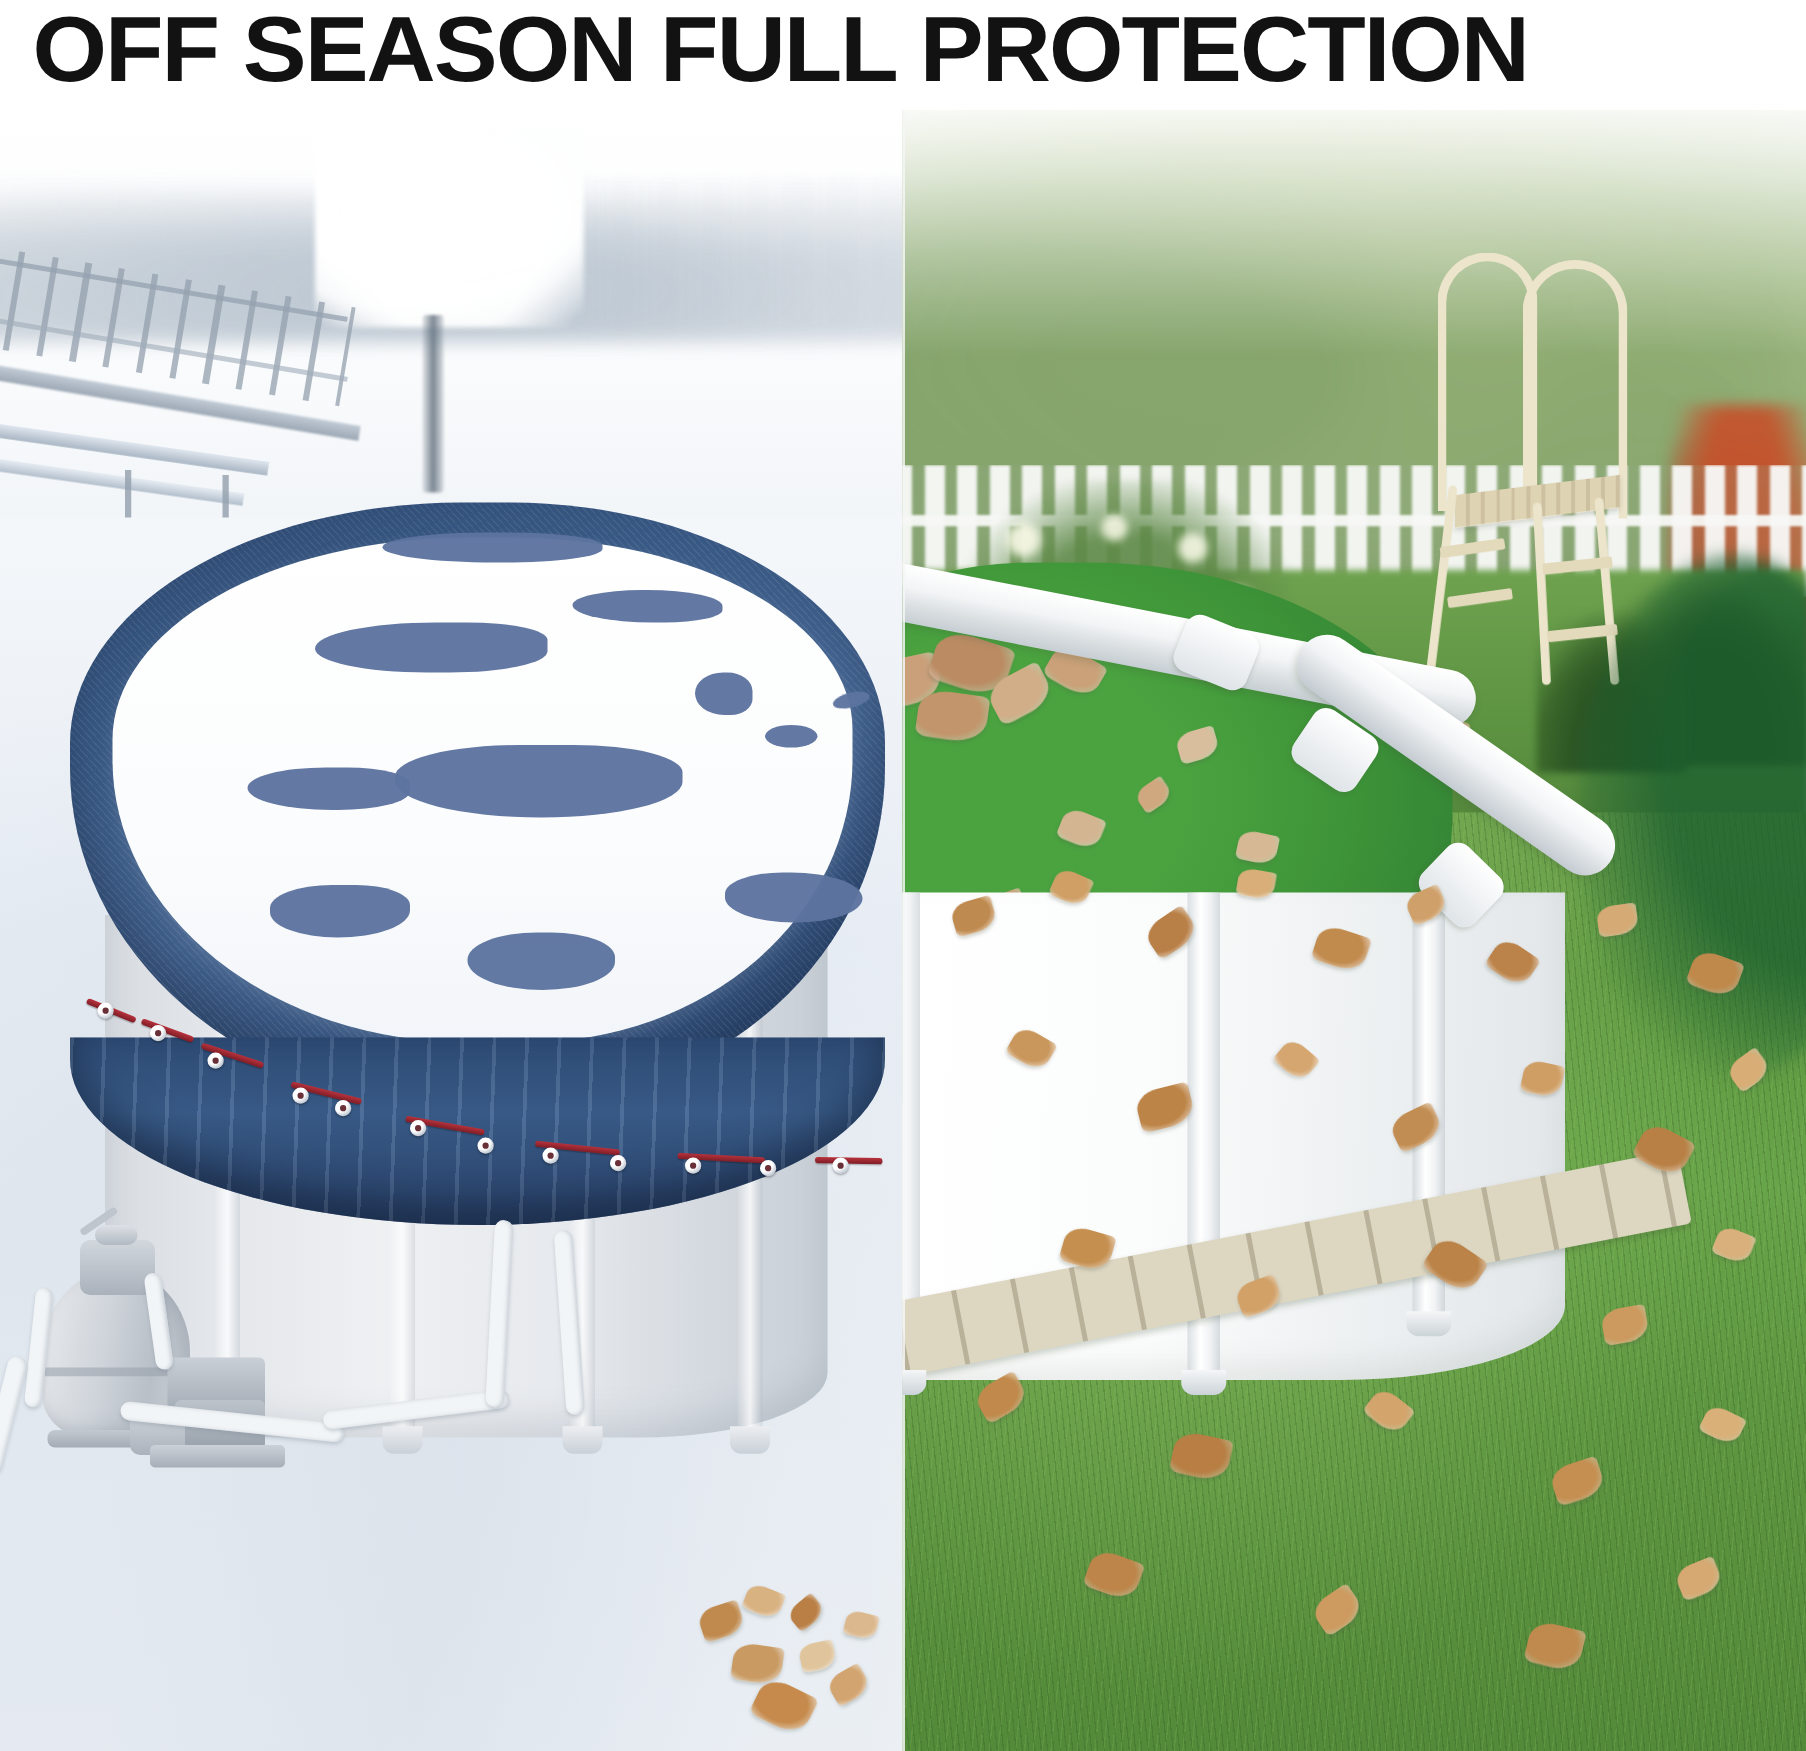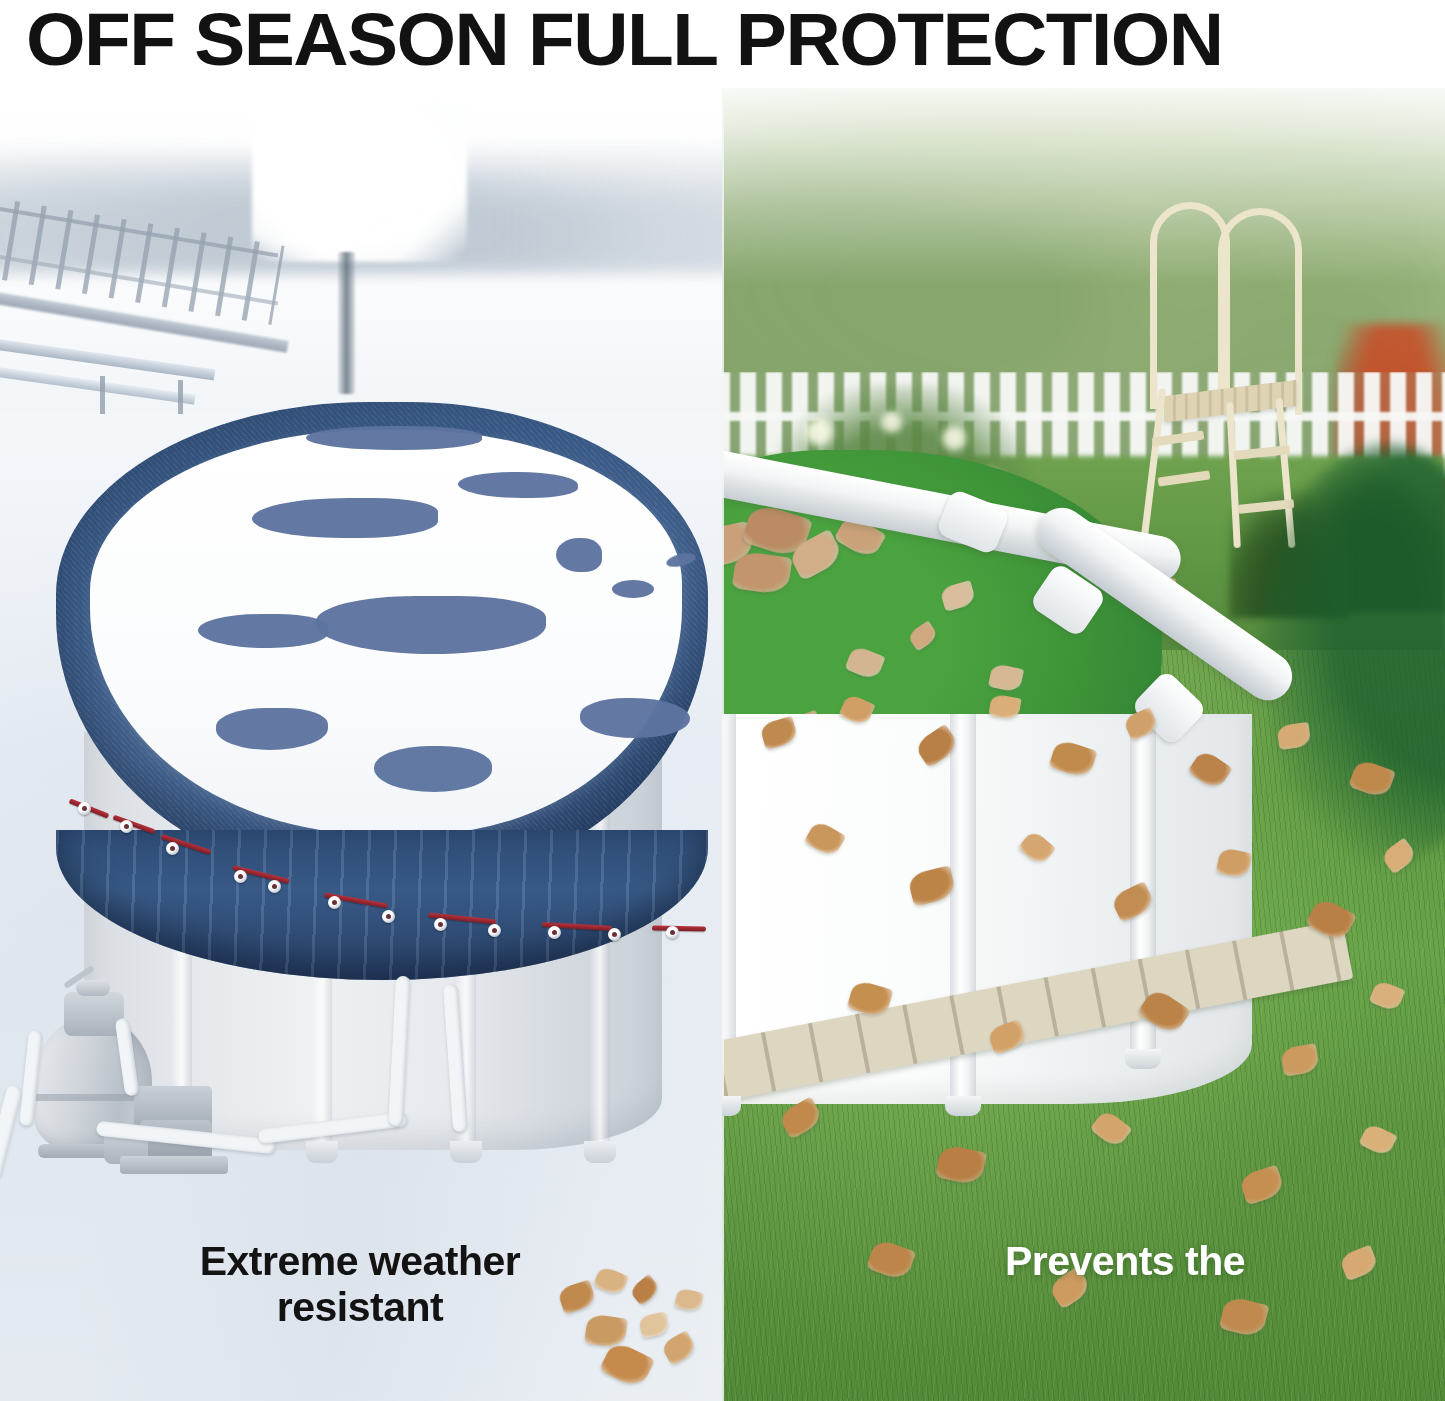--- a/index.html
+++ b/index.html
@@ -639,21 +639,16 @@
         </div>
     </div>
 
     <div class="seam"></div>
   </div>
 
   <div class="headline-band">
     <div class="headline">OFF SEASON FULL PROTECTION</div>
   </div>
 
-  <div class="cap cap-left">
-    <span>Extreme weather</span>
-    <span class="l2">resistant</span>
+  <div class="cap cap-right">
   </div>
-  <div class="cap cap-right">
-    <span>Prevents the</span>
-  </div>
 
 </div>
 
 </body></html>

